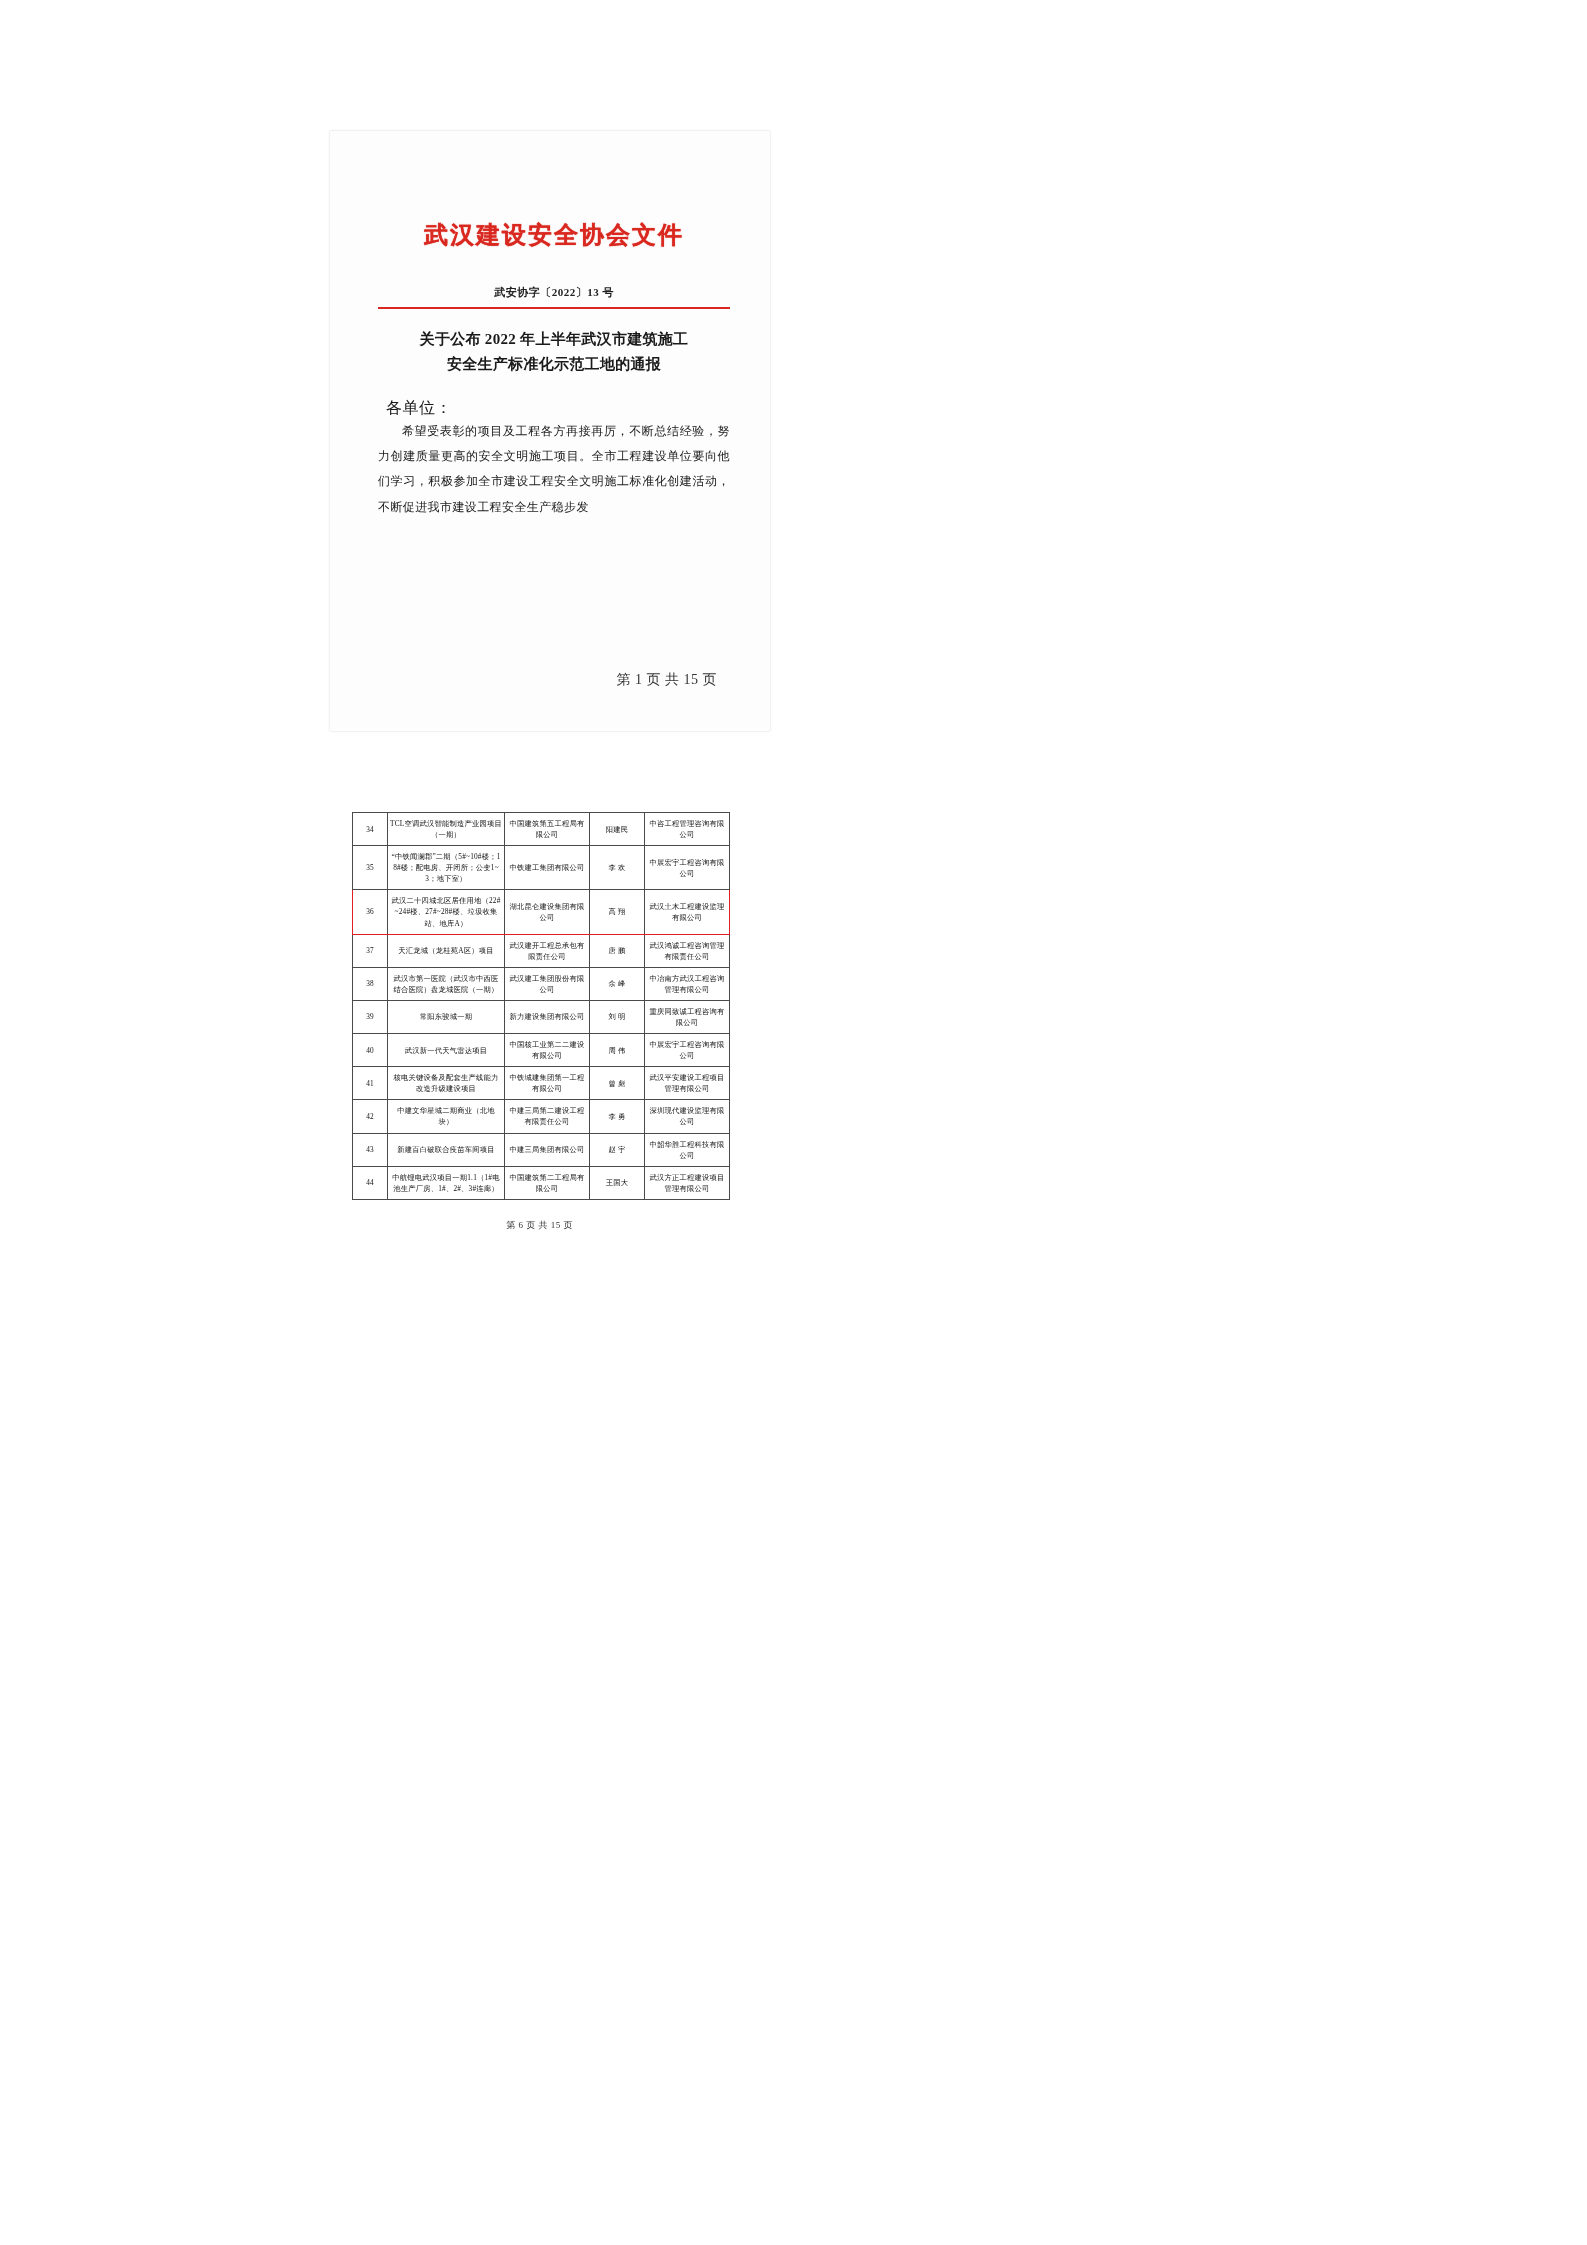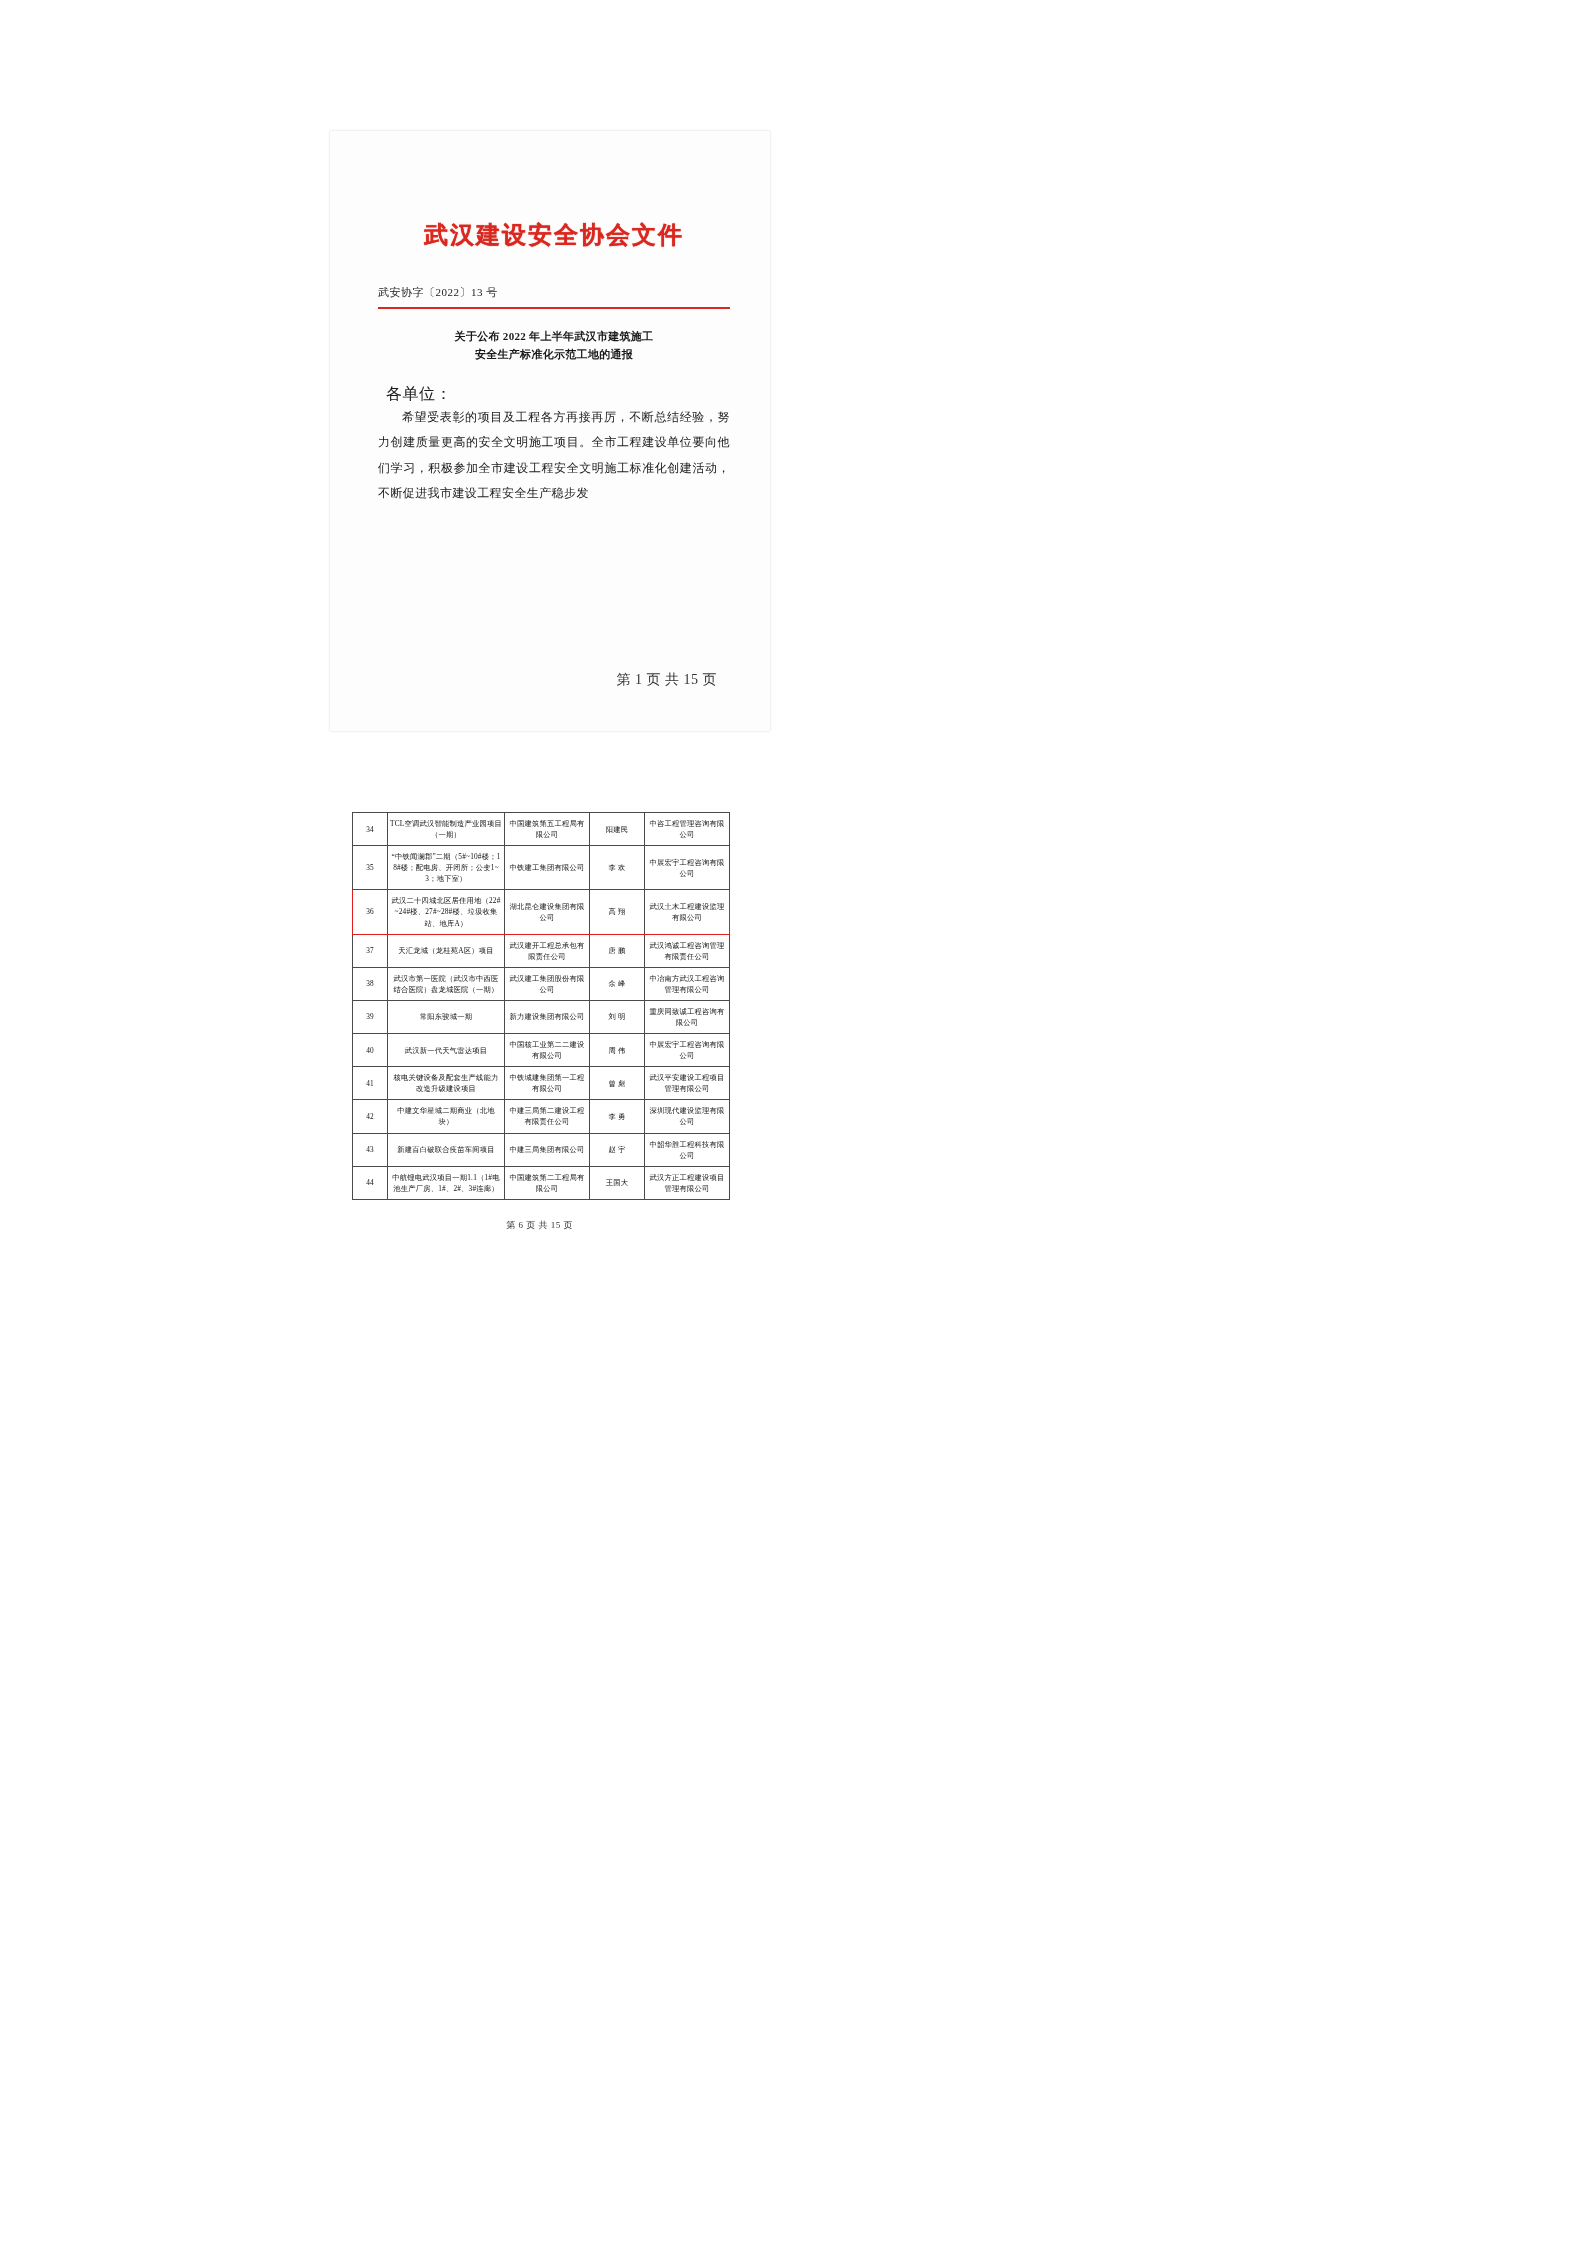--- a/index.html
+++ b/index.html
@@ -37,34 +37,36 @@
     text-align: center;
     color: #d9281f;
     font-family: "Liberation Serif", "DejaVu Serif", serif;
     font-weight: bold;
     font-size: 24px;
     letter-spacing: 2px;
     margin-top: 52px;
     text-shadow: 0 0 1px #d9281f;
   }
   .doc-code {
+    text-align: center;
     font-size: 11px;
     margin-top: 34px;
     color: #222;
     letter-spacing: 0.5px;
+    font-weight: bold;
   }
   .red-rule {
     margin-top: 7px;
     height: 1.5px;
     background: #d9281f;
   }
   .doc-subject {
     text-align: center;
     font-weight: bold;
-    font-size: 11px;
+    font-size: 15px;
     line-height: 1.7;
     margin-top: 18px;
     letter-spacing: 0.3px;
   }
   .doc-salutation {
     font-size: 16px;
     margin-top: 20px;
     letter-spacing: 0.5px;
     margin-left: 8px;
   }

